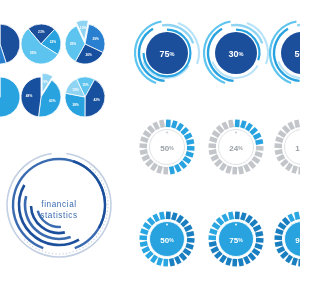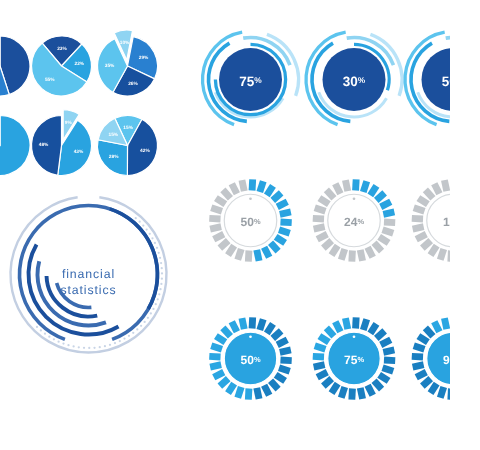--- a/index.html
+++ b/index.html
@@ -77,21 +77,21 @@
           <path d="M 0 0 L 9.696192404926743 -17.492394142787916 A 20 20 0 0 1 -0.06981302830447352 19.99987815315581 Z" fill="#17509e" stroke="#ffffff" stroke-width="0.8"></path>
           <text x="11.612510045783655" y="3.024832298917363" class="pielabel">42%</text>
           <path d="M 0 0 L -0.06981302830447352 19.99987815315581 A 20 20 0 0 1 -19.63254366895328 -3.8161799075308944 Z" fill="#29a3e0" stroke="#ffffff" stroke-width="0.8"></path>
           <text x="-9.27280288196821" y="7.616766158427215" class="pielabel">28%</text>
           <path d="M 0 0 L -19.63254366895328 -3.8161799075308944 A 20 20 0 0 1 -8.452365234814 -18.126155740732994 Z" fill="#8fd4f2" stroke="#ffffff" stroke-width="0.8"></path>
           <text x="-9.456129043280667" y="-7.387937703907895" class="pielabel">15%</text>
         </g>
     </svg>
   </div>
 
-  <div class="node" style="left:4px;top:126px;">
+  <div class="node" style="left:4px;top:148px;">
     <svg width="112" height="116" viewBox="0 0 112 116">
       <g transform="translate(55,57)">
           <path d="M 7.2370012499234155 -51.49393957456165 A 52 52 0 1 1 -7.2370012499233765 -51.49393957456166" fill="none" stroke="#c3cfe2" stroke-width="1.6" stroke-linecap="butt"></path>
           <path d="M -15.73292659298076 43.22586055615179 A 46 46 0 1 1 15.732926592980796 43.22586055615177" fill="none" stroke="#3a6bb0" stroke-width="2.4" stroke-linecap="butt"></path>
           <path d="M 14.214781741247583 -43.74859974957706 A 46 46 0 0 1 39.83716857408418 22.999999999999996" fill="none" stroke="#1b4f9c" stroke-width="2.4" stroke-linecap="butt"></path>
           <path d="M 20.000000000000004 34.64101615137754 A 40 40 0 0 1 -34.64101615137754 -20.000000000000004" fill="none" stroke="#1b4f9c" stroke-width="2.6" stroke-linecap="butt"></path>
           <path d="M 11.62868487307274 31.949549106720884 A 34 34 0 0 1 -32.84147809382833 -8.799847533485693" fill="none" stroke="#3a6bb0" stroke-width="2.6" stroke-linecap="butt"></path>
           <path d="M 5.821527342897265 27.388132820546556 A 28 28 0 0 1 -27.98294315653468 0.9771859076700196" fill="none" stroke="#1b4f9c" stroke-width="2.6" stroke-linecap="butt"></path>
           <path d="M 1.917426340448479 21.9162833580184 A 22 22 0 0 1 -21.2503681783595 5.6940189922554625" fill="none" stroke="#3a6bb0" stroke-width="2.4" stroke-linecap="butt"></path>
           <circle cx="31.496592874640427" cy="-37.536177712829925" r="0.75" fill="#c9d5e6"></circle>

